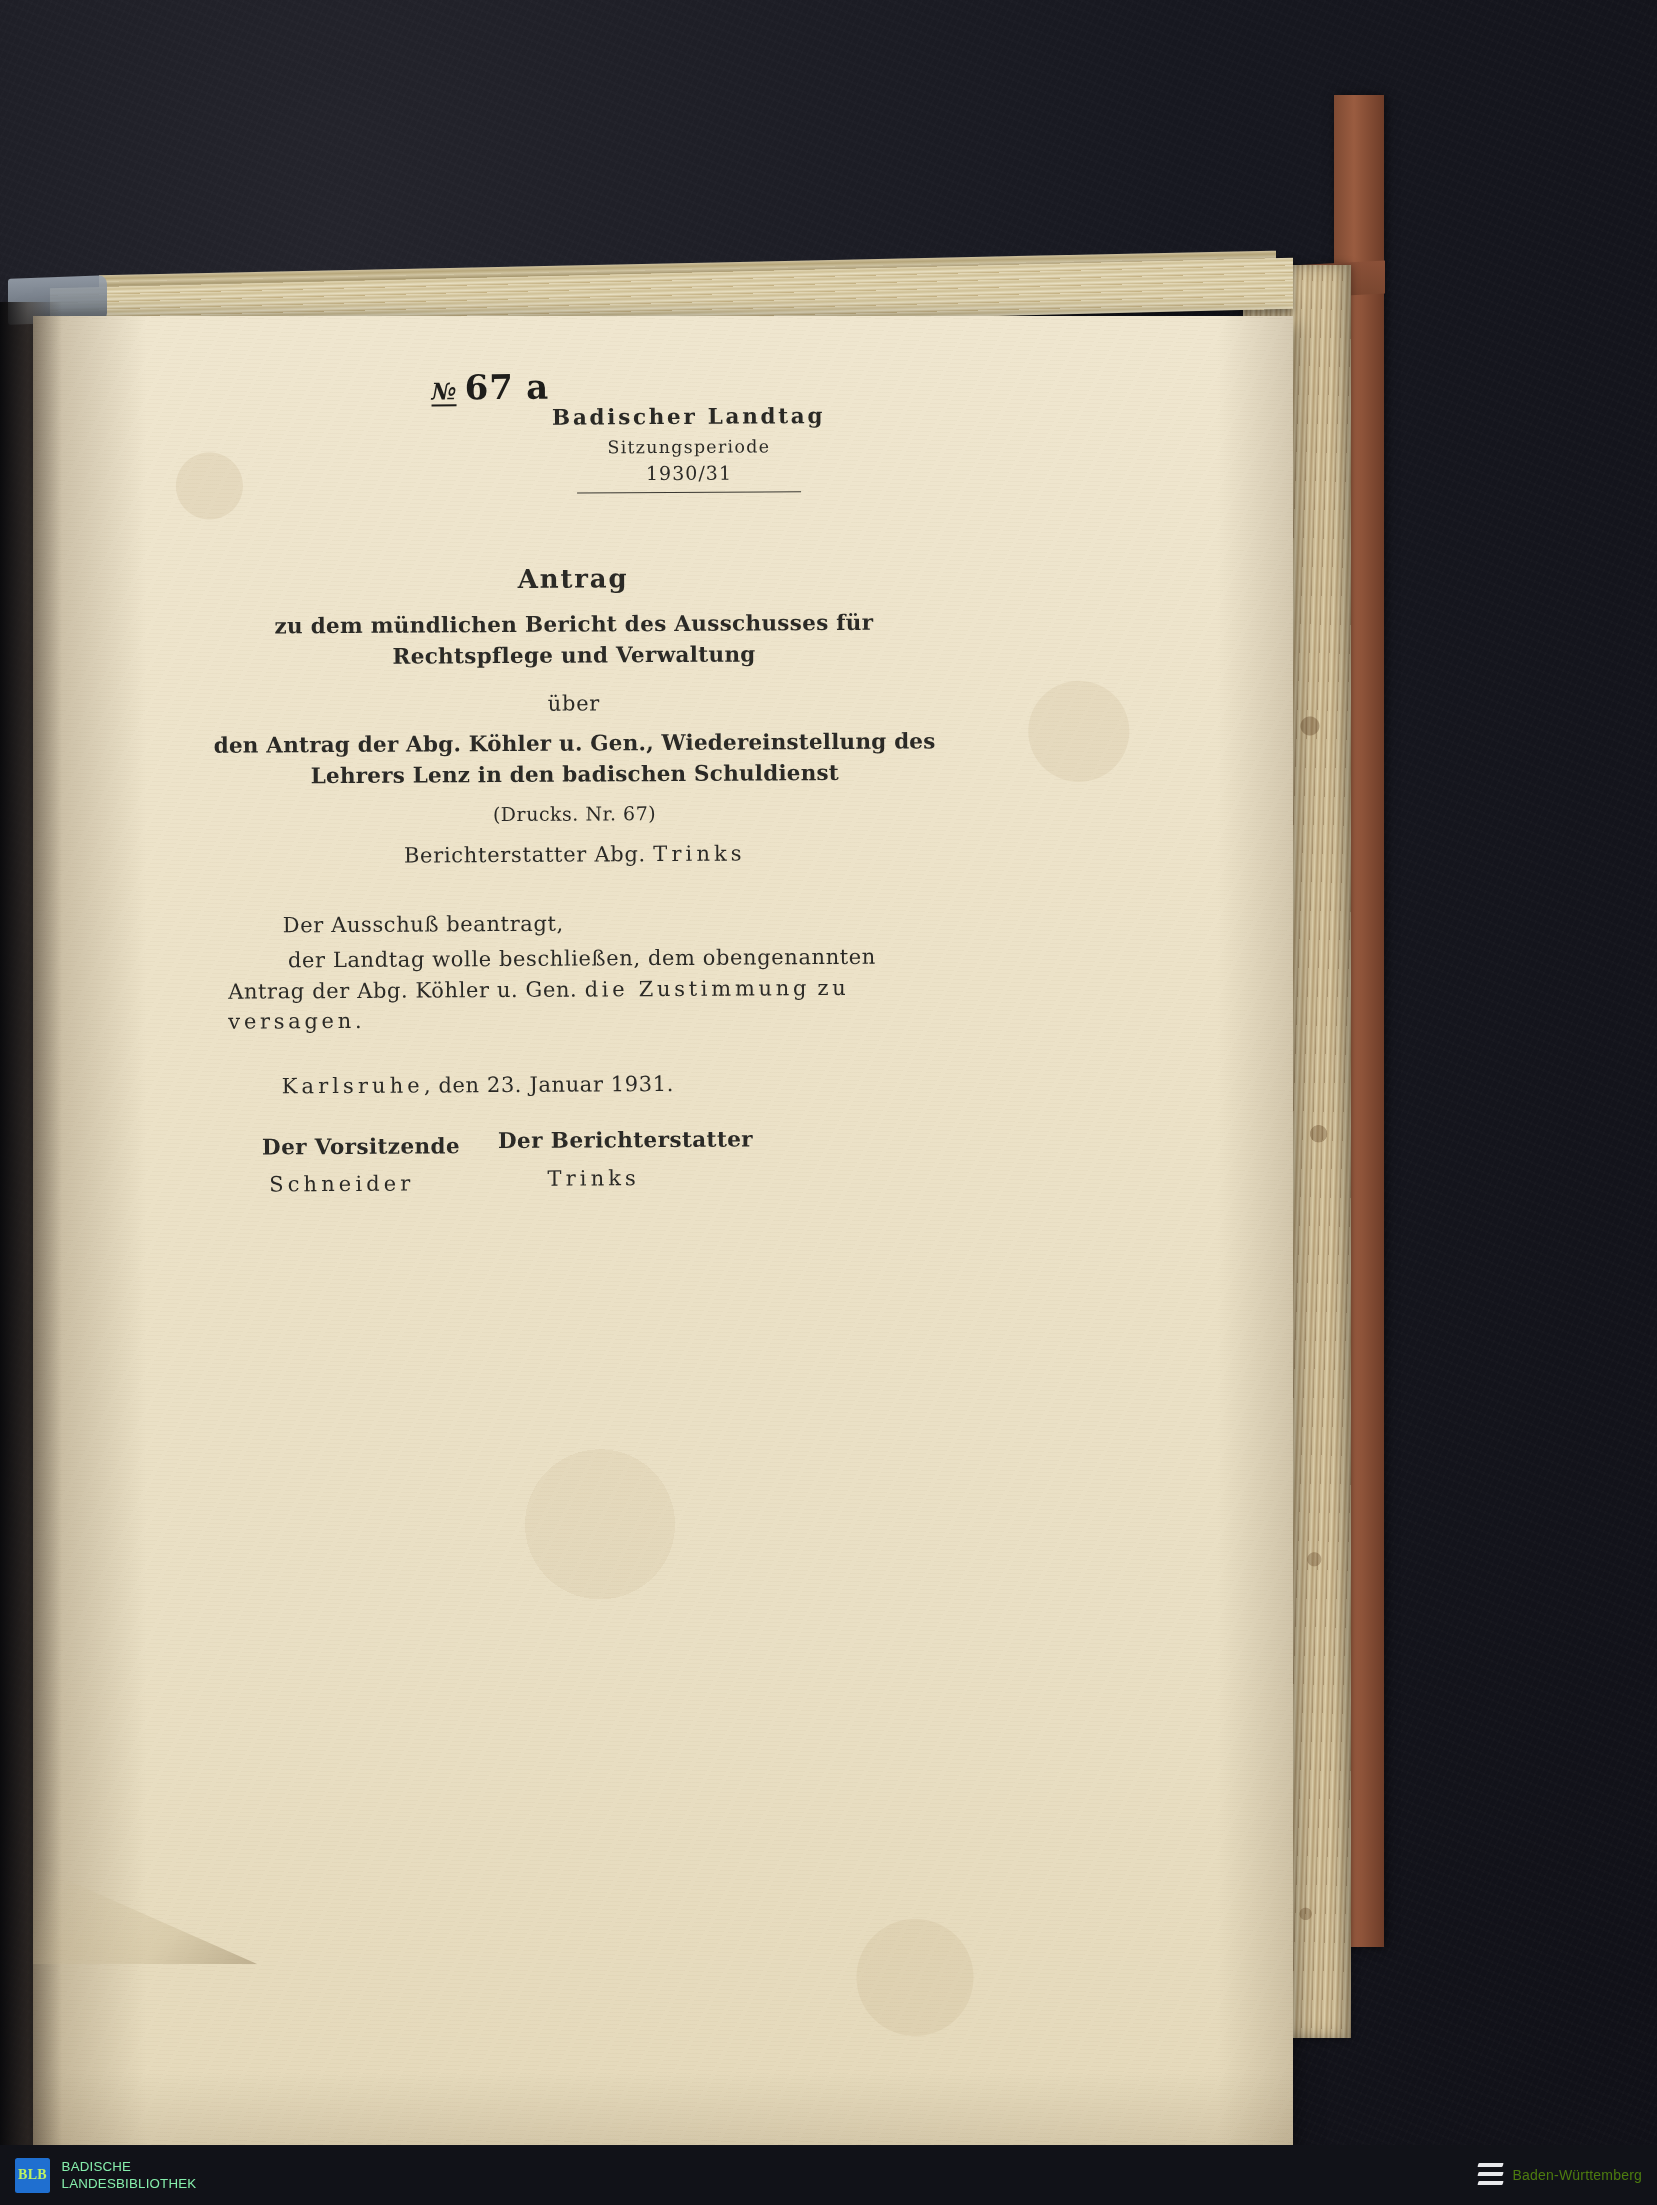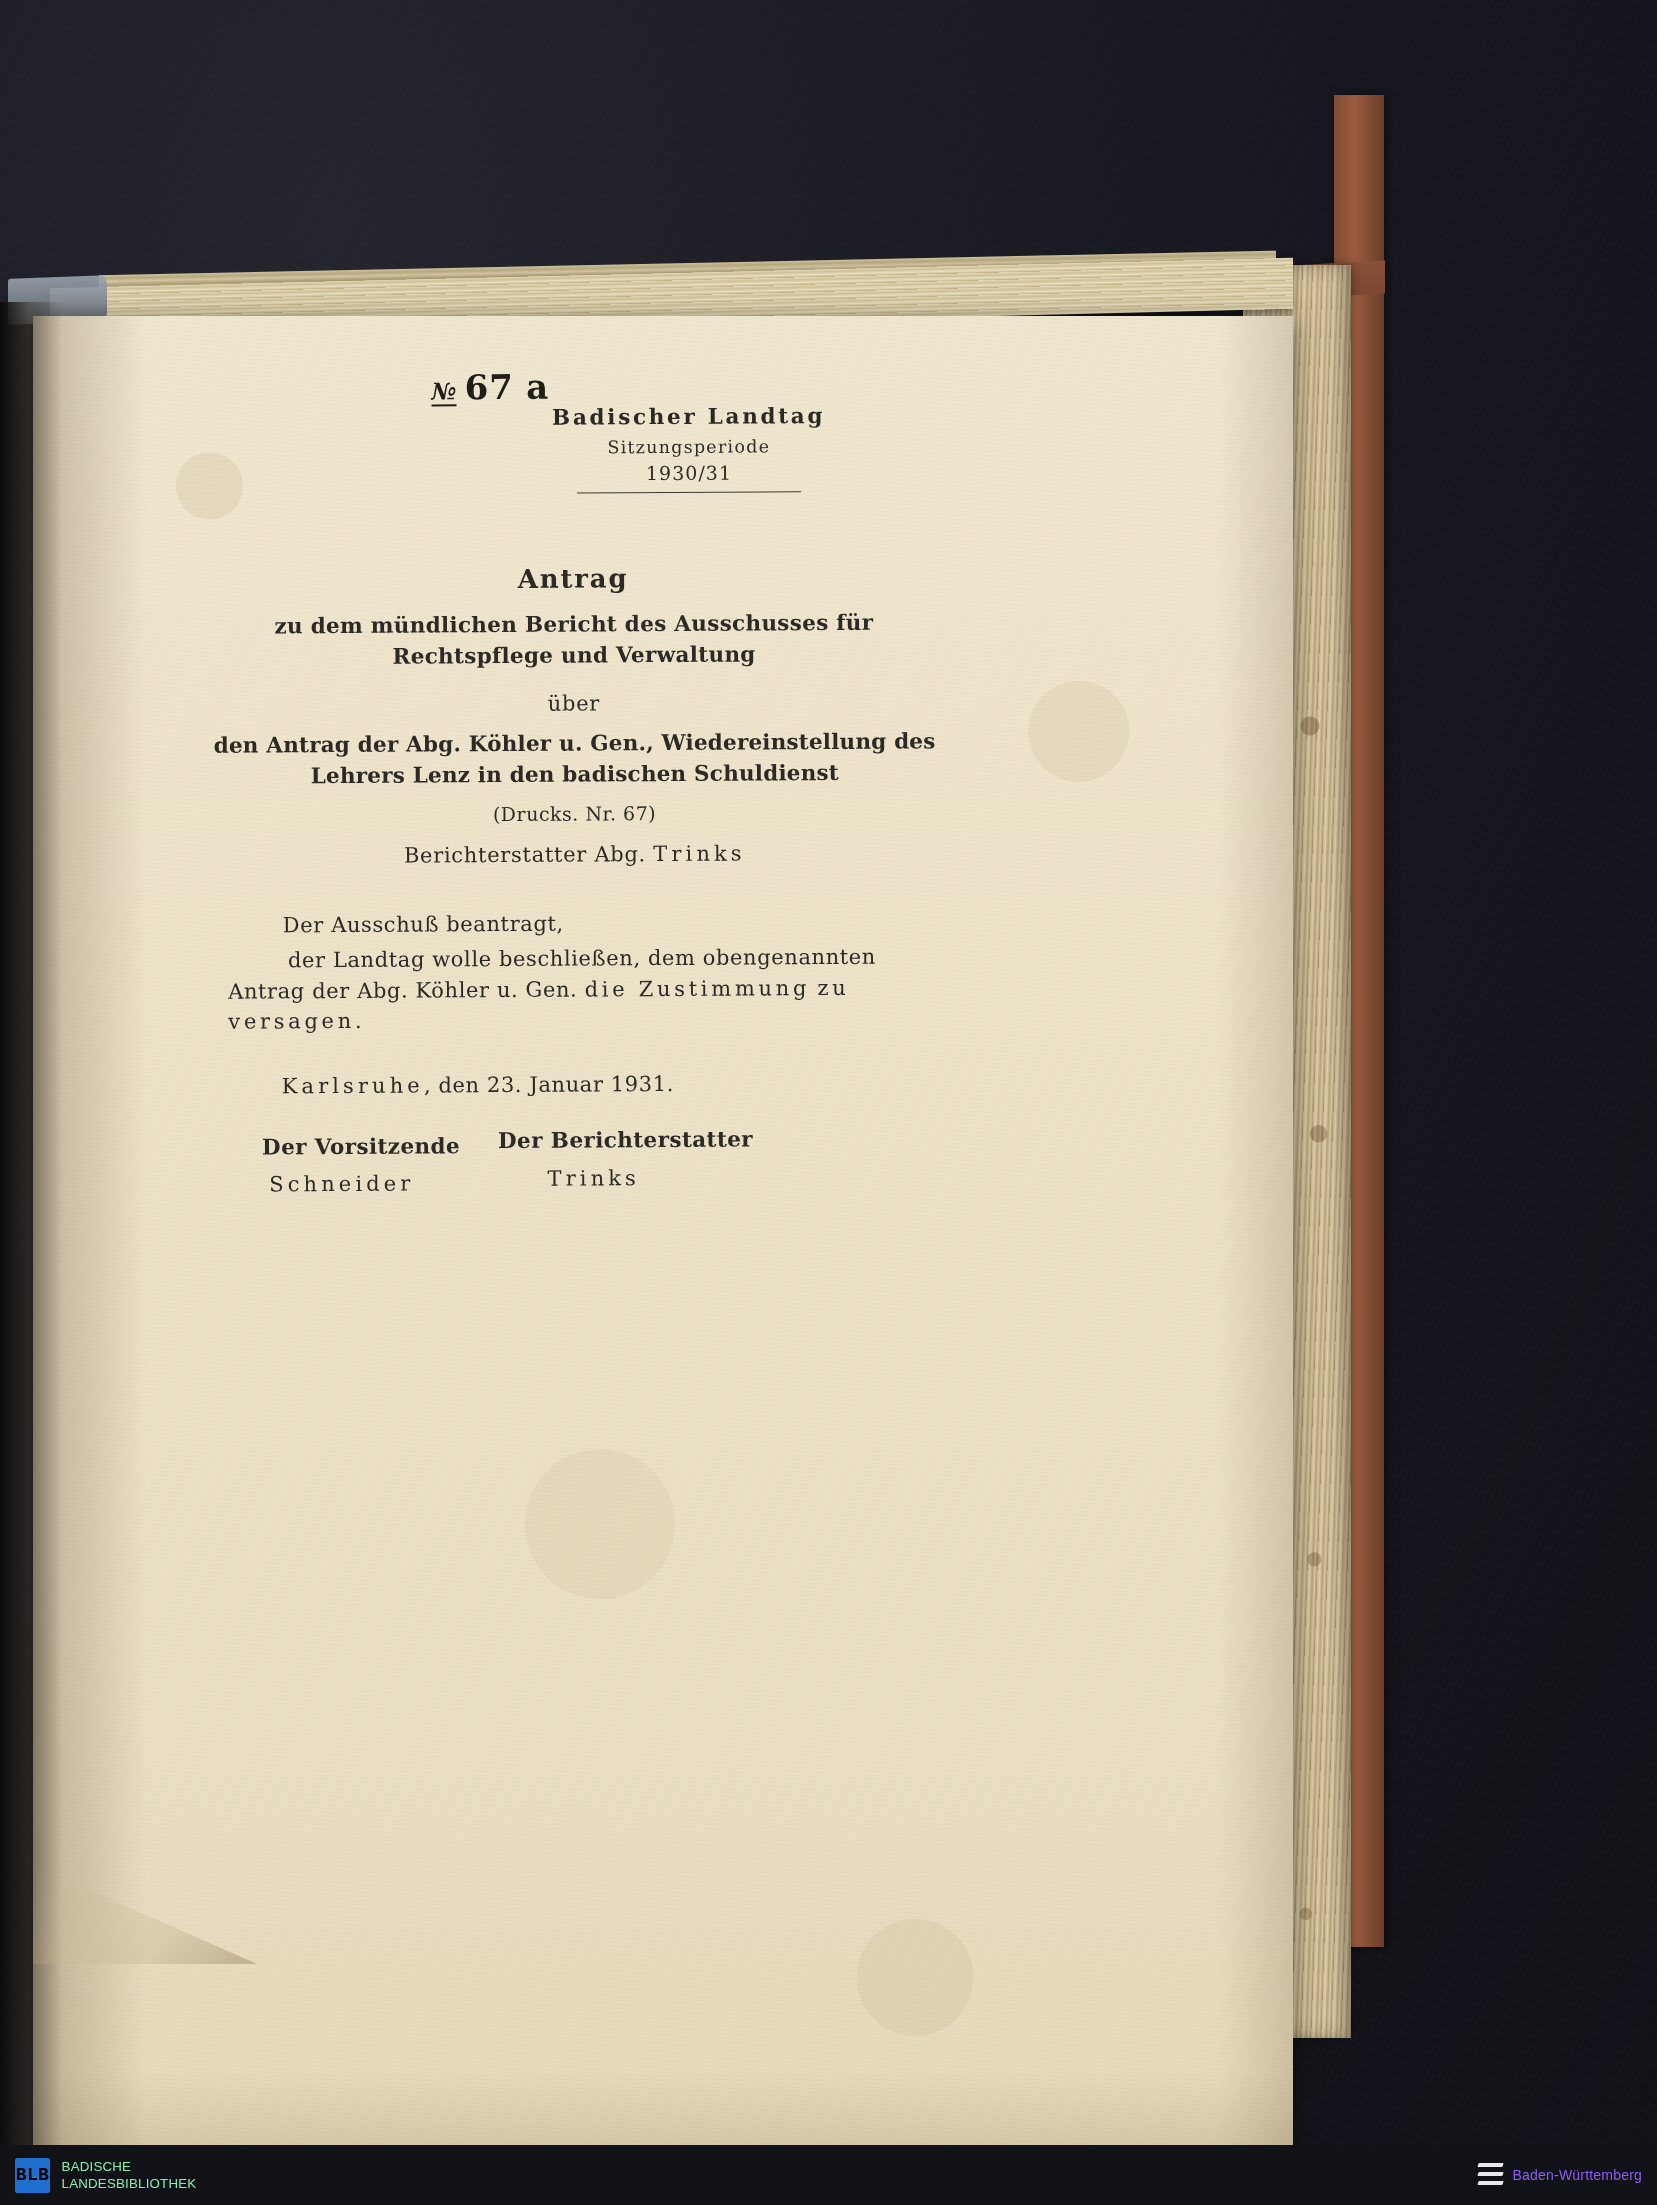--- a/index.html
+++ b/index.html
@@ -410,23 +410,23 @@
   }
   .footer-left {
     display: flex;
     align-items: center;
     gap: 11.6px;
   }
   .blb-logo {
     width: 35px;
     height: 35px;
     background: #1f6fd0;
-    color: #000000;
-    font-family: Liberation Mono, monospace;
-    font-size: 18px;
+    color: #bef264;
+    font-family: Liberation Serif, serif;
+    font-size: 14px;
     font-weight: 700;
     letter-spacing: 0.4px;
     display: flex;
     align-items: center;
     justify-content: center;
     border-radius: 2.5px;
   }
   .blb-text {
     color: #86efac;
     font-family: "Liberation Sans", sans-serif;
@@ -450,21 +450,21 @@
     width: 25px;
     height: 4.1px;
     background: #e9e9ec;
     border-radius: 0.8px;
     transform: skewX(-18deg);
   }
   .bw-mark span:nth-child(1) { top: 3.3px; }
   .bw-mark span:nth-child(2) { top: 12.4px; }
   .bw-mark span:nth-child(3) { top: 21.5px; }
   .bw-text {
-    color: #8b5cf6;
+    color: #4d7c0f;
     font-family: "Liberation Sans", sans-serif;
     font-size: 14px;
     letter-spacing: 0.2px;
   }
 </style>
 </head>
 <body>
 
 <div class="scan-bg"></div>
 

